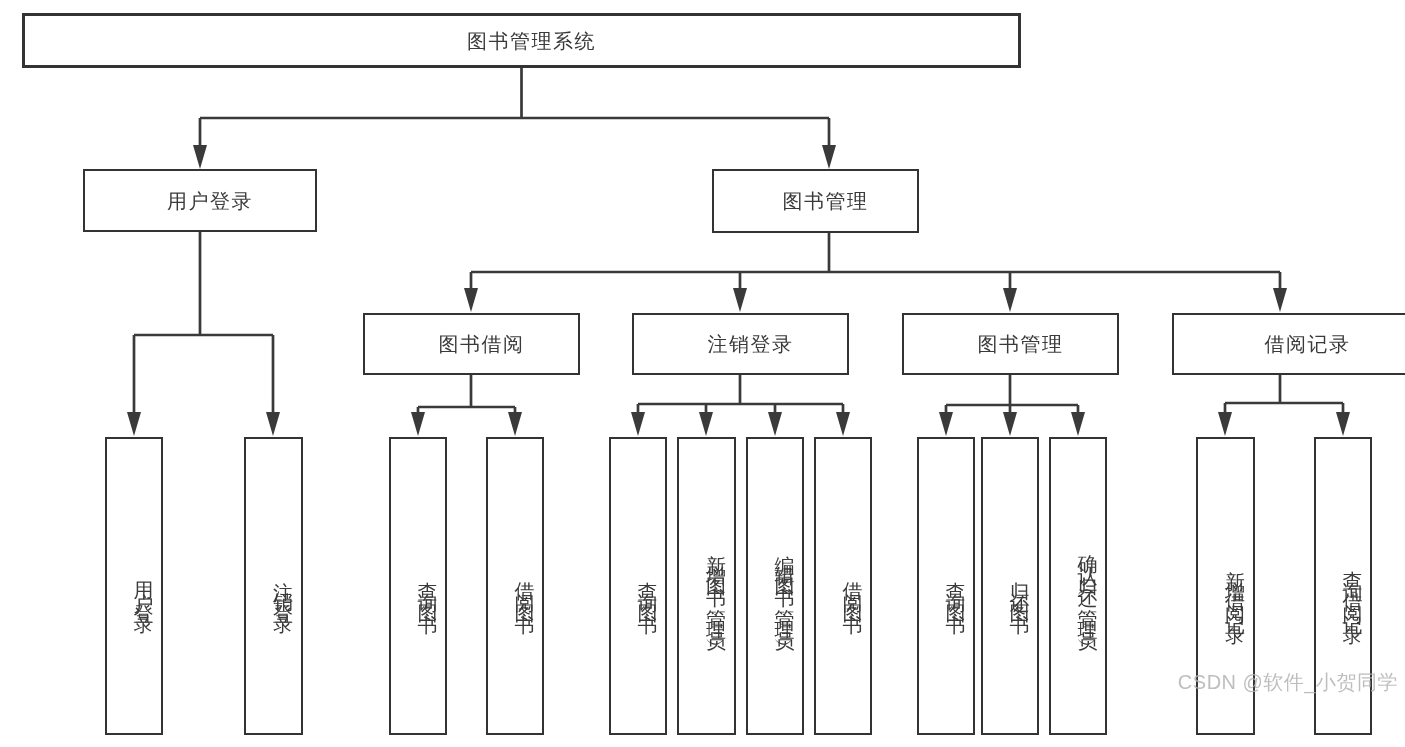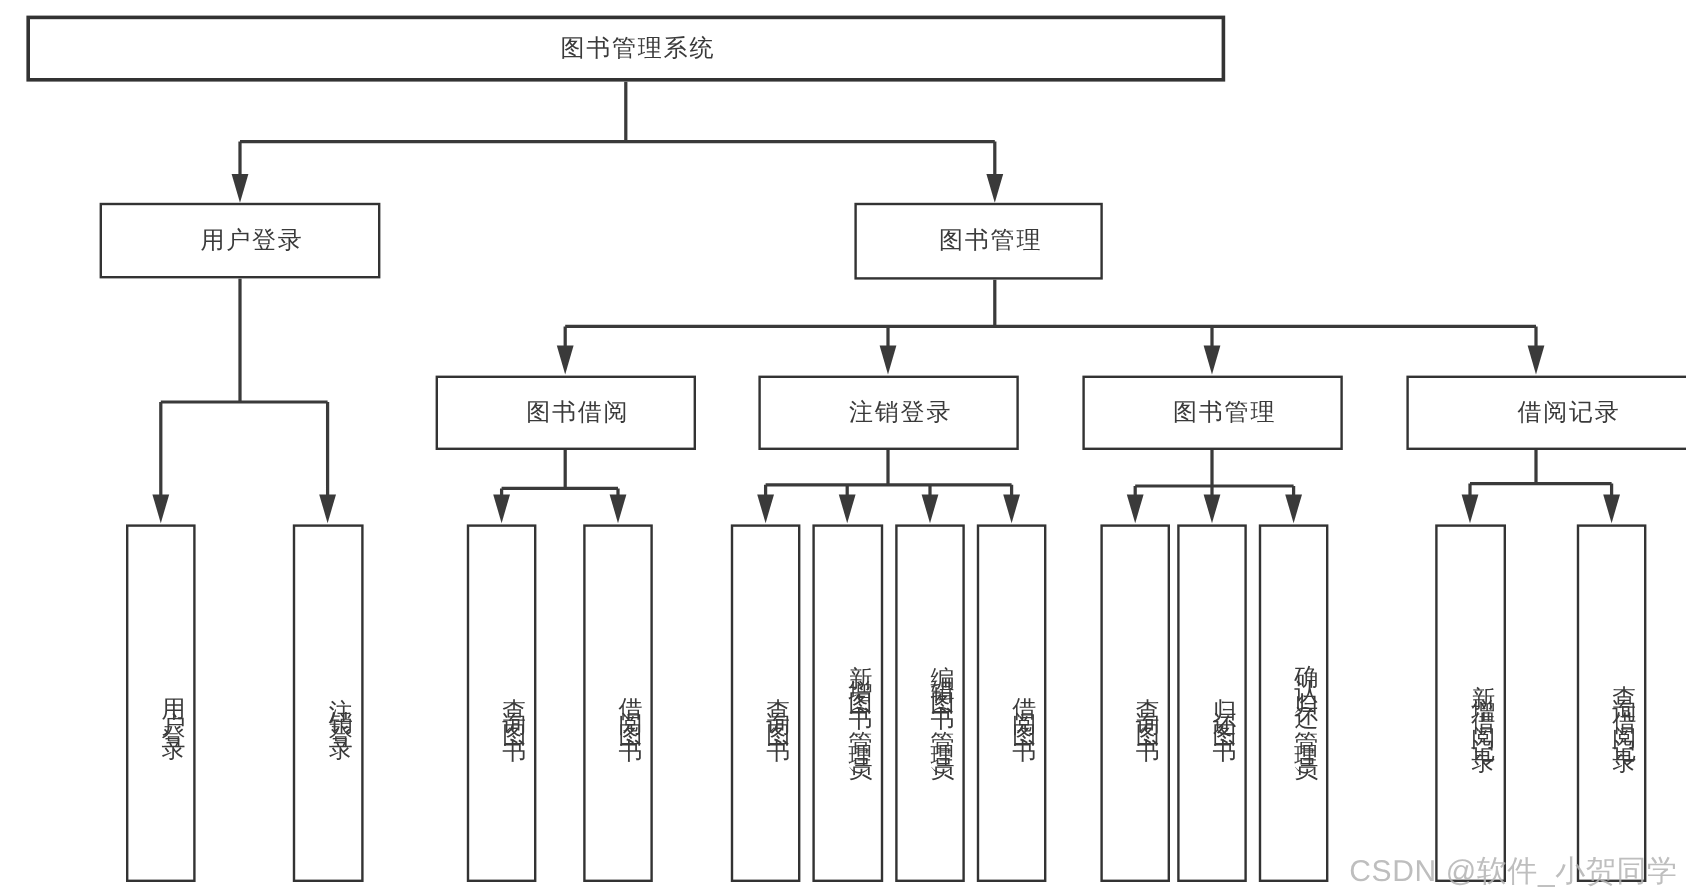--- a/index.html
+++ b/index.html
@@ -33,22 +33,22 @@
   .node.h{letter-spacing:1.5px;}
   .node.root{border-width:3px;}
   .node.v{
     writing-mode:vertical-rl;
     text-orientation:mixed;
     letter-spacing:11px;
     padding-top:4px;
   }
   .watermark{
     position:absolute;
-    top:709px;right:7px;
-    font-size:25px;
+    top:669px;right:7px;
+    font-size:20px;
     color:var(--watermark);
     letter-spacing:0.5px;
     z-index:5;
     opacity:.85;
   }
 </style>
 </head>
 <body>
 
 <div class="canvas">

